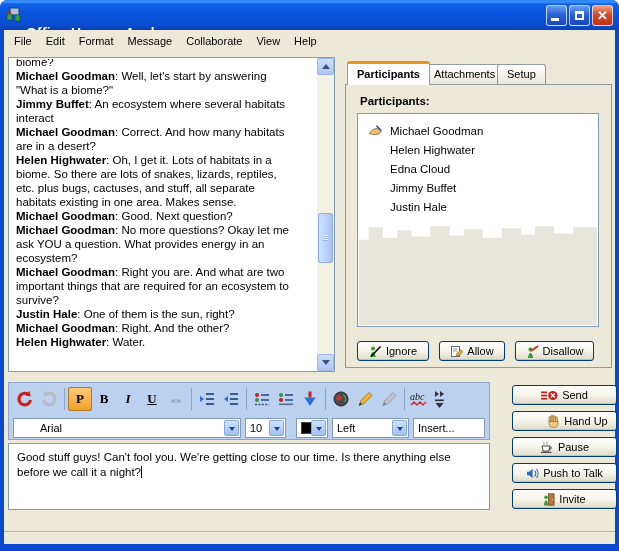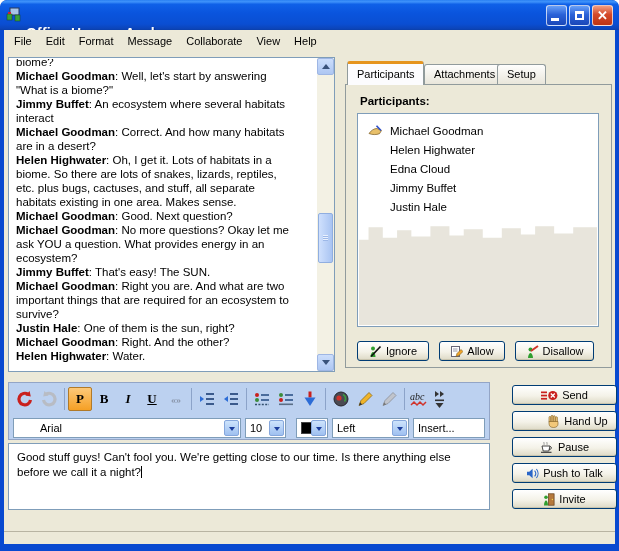--- a/index.html
+++ b/index.html
@@ -130,38 +130,37 @@
 
   <div class="transcript">
     <div class="transcript-text" id="transcript">
         <div class="msg">biome?</div>
         <div class="msg"><b>Michael Goodman</b>: Well, let's start by answering "What is a biome?"</div>
         <div class="msg"><b>Jimmy Buffet</b>: An ecosystem where several habitats interact</div>
         <div class="msg"><b>Michael Goodman</b>: Correct. And how many habitats are in a desert?</div>
         <div class="msg"><b>Helen Highwater</b>: Oh, I get it. Lots of habitats in a biome. So there are lots of snakes, lizards, reptiles, etc. plus bugs, cactuses, and stuff, all separate habitats existing in one area. Makes sense.</div>
         <div class="msg"><b>Michael Goodman</b>: Good. Next question?</div>
         <div class="msg"><b>Michael Goodman</b>: No more questions? Okay let me ask YOU a question. What provides energy in an ecosystem?</div>
-        <div class="msg"><b>Jimmy Buffet</b>: That's easy! The SUN.</div>
         <div class="msg"><b>Michael Goodman</b>: Right you are. And what are two important things that are required for an ecosystem to survive?</div>
         <div class="msg"><b>Justin Hale</b>: One of them is the sun, right?</div>
         <div class="msg"><b>Michael Goodman</b>: Right. And the other?</div>
         <div class="msg"><b>Helen Highwater</b>: Water.</div>
       </div>
     <div class="vscroll">
       <div class="sb-btn sb-up">
           <i class="tri-up"></i>
         </div>
       <div class="sb-thumb"></div>
       <div class="sb-btn sb-down">
           <i class="tri-down"></i>
         </div>
     </div>
   </div>
 
-  <div class="tab active" style="left:347px;">Participants</div>
+  <div class="tab active" style="left:347px;font-weight:bold;">Participants</div>
   <div class="tab" style="left:424px;">Attachments</div>
   <div class="tab" style="left:497px;">Setup</div>
 
   <div class="panel">
     <div class="panel-label">Participants:</div>
     <div class="plist" id="plist">
         <div class="p-item"><svg class="ticon" width="15" height="12" viewBox="0 0 15 12">
             <path d="M1 8.5c2-3 5-5 8-5l4.5 2-2 3.2c-3 1.2-7.5 1.2-10.5-.2z" fill="#E8C06A" stroke="#7A5A20" stroke-width="0.7"></path>
             <line x1="8.5" y1="0.8" x2="13" y2="5.5" stroke="#2C4CC8" stroke-width="1.6"></line>
           </svg><span>Michael Goodman</span></div>

